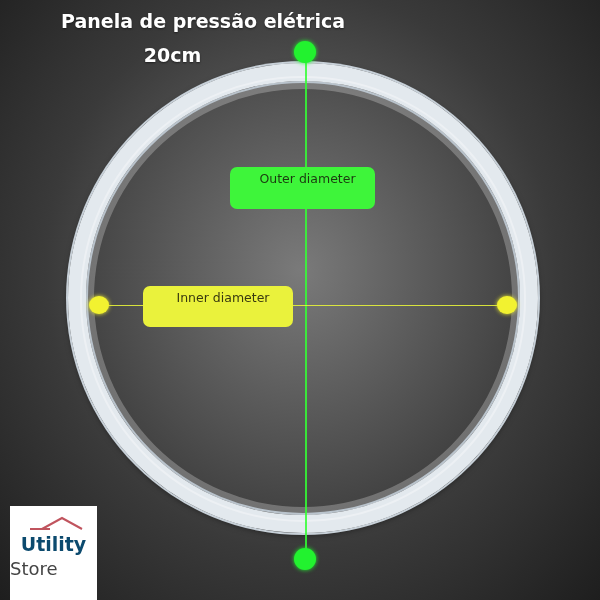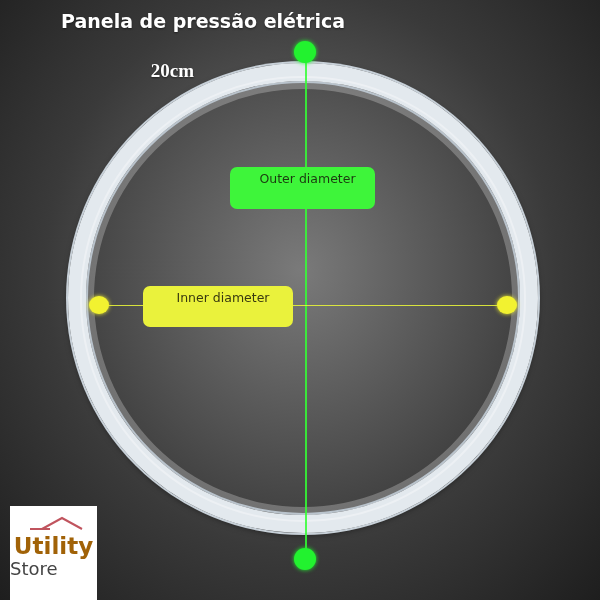--- a/index.html
+++ b/index.html
@@ -2,37 +2,37 @@
 <html><head>
 <meta charset="utf-8">
 <style>
   html, body { margin:0; padding:0; }
   body { width:600px; height:600px; overflow:hidden; position:relative;
     background: radial-gradient(ellipse at 50% 45%, #7a7a7a 0%, #5a5a5a 30%, #3a3a3a 60%, #1e1e1e 100%);
     font-family: "DejaVu Sans", sans-serif; }
   .title { position:absolute; left:0; width:345px; text-align:center; color:#fff;
     font-family:"DejaVu Sans", sans-serif; font-weight:bold; font-size:19px; text-shadow:0 1px 2px rgba(0,0,0,.5); }
   .t1 { top:10px;text-align:right; }
-  .t2 { top:60px;font-family:Liberation Serif, serif; }
+  .t2 { top:44px; }
   .ring { position:absolute; left:68px; top:63px; width:470px; height:470px; border-radius:50%;
     box-sizing:border-box; border:18px solid #e3e9ee;
     box-shadow: inset 0 0 0 2px #b9c3cc, inset 0 0 0 8px rgba(255,255,255,.25), 0 0 0 2px #c7d0d8, 0 2px 6px rgba(0,0,0,.5); }
   .ring-inner { position:absolute; left:80px; top:76px; width:446px; height:446px; border-radius:50%;
     border:2px solid rgba(255,255,255,.35); box-sizing:border-box; }
   .vline { position:absolute; left:305px; top:52px; width:2px; height:505px; background:#34ff34; opacity:.85; }
   .hline { position:absolute; left:97px; top:305px; width:410px; height:1px; background:#e6f23a; opacity:.9; }
   .dot { position:absolute; border-radius:50%; }
   .dot.green { background:#22f22f; width:22px; height:22px; box-shadow:0 0 4px #22f22f; }
   .dot.yellow { background:#f2f230; width:20px; height:18px; box-shadow:0 0 4px #f2f230; }
   .label { position:absolute; border-radius:7px; text-align:center; color:#1c3a10; font-size:12.5px; line-height:17px; padding-top:3px; box-sizing:border-box; font-family:"DejaVu Sans", sans-serif;padding-left:10px; }
   .label.green { background:#3ef53a; left:230px; top:167px; width:145px; height:42px; }
   .label.yellow { background:#eaf23c; left:143px; top:286px; width:150px; height:41px; color:#3a3a10; }
   .logo { position:absolute; left:10px; top:506px; width:87px; height:94px; background:#fff; }
   .logo-roof { position:absolute; left:20px; top:10px; width:54px; height:14px; }
-  .logo-text1 { position:absolute; left:0; width:87px; text-align:center; top:27px; font-size:23px; font-weight:bold; color:#a16207; font-family:"DejaVu Sans", sans-serif; }
+  .logo-text1 { position:absolute; left:0; width:87px; text-align:center; top:27px; font-size:19px; font-weight:bold; color:#0c4a6e; font-family:"DejaVu Sans", sans-serif; }
   .logo-text2 { position:absolute; left:0; width:106px; text-align:left; top:52px; font-size:18px; color:#444; font-family:"DejaVu Sans", sans-serif; }
 </style>
 </head>
 <body>
 
 <div class="title t1">Panela de pressão elétrica</div>
 <div class="title t2">20cm</div>
 
 <div class="ring"></div>
 <div class="ring-inner"></div>

